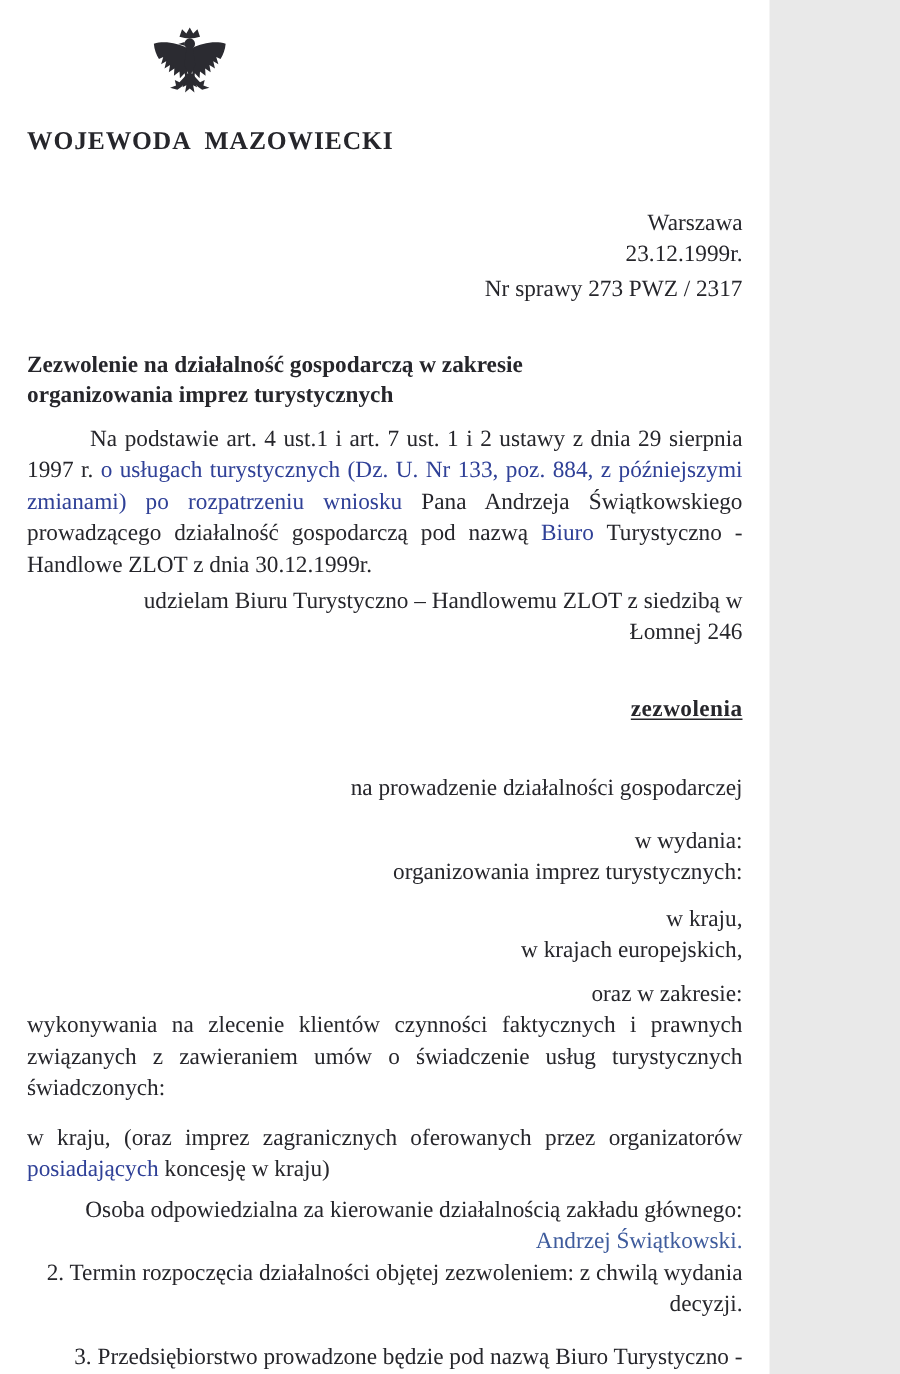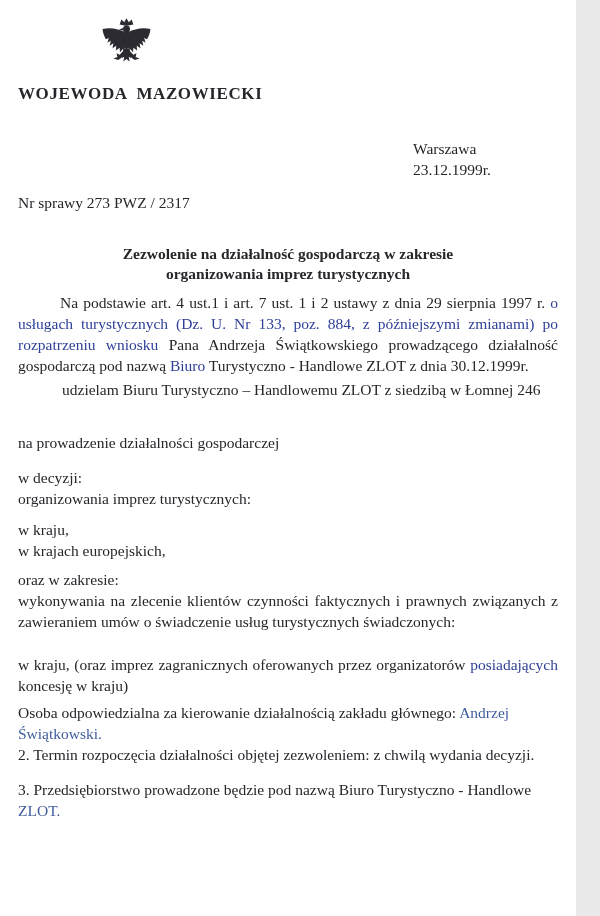--- a/index.html
+++ b/index.html
@@ -4,45 +4,45 @@
 <style>
   :root{
     --ink:#26262b;
     --blue:#2f4097;
     --nameblue:#3f5c9d;
     --paper:#ffffff;
   }
   *{margin:0;padding:0;box-sizing:border-box;}
   body{background:#e9e9e9;font-family:"Liberation Serif","DejaVu Serif",serif;}
   .page{
-    width:576px;height:916px;background:var(--paper);
+    width:513px;height:916px;background:var(--paper);
     color:var(--ink);position:relative;overflow:hidden;
     padding:0 18px;font-size:15.5px;
   }
-  .l{line-height:21px;}
+  .l{line-height:21px;text-align:right;}
   .justify{text-align:justify;}
-  .center{text-align:center;}
+  .center{}
   .bold{font-weight:bold;}
   .blue{color:var(--blue);}
   .nameblue{color:var(--nameblue);}
   .emblem{margin:17px 0 0 80px;width:57px;height:55px;}
   .emblem svg{width:100%;height:100%;display:block;}
   .office{margin-top:12px;font-size:17px;letter-spacing:.6px;line-height:20px;white-space:pre;}
   .place-date{margin-top:34px;margin-left:395px;}
-  .case-no{margin-top:12px;}
+  .case-no{margin-top:2px;}
   .title-block{margin-top:31px;}
   .tl{line-height:20px;}
   .legal{margin-top:8px;text-indent:42px;}
   .grant{margin-top:3px;padding-left:44px;font-family:Liberation Serif, serif;}
   .permit{margin-top:30px;text-decoration:underline;text-underline-offset:2px;letter-spacing:.3px;}
   .intro{margin-top:32px;}
   .blk2{margin-top:14px;}
   .blk3{margin-top:10px;}
   .blk4{margin-top:8px;}
-  .blk5{margin-top:22px;}
+  .blk5{margin-top:12px;}
   .blk6{margin-top:8px;}
   .resp{margin-top:6px;}
   .item2{}
   .item3{margin-top:14px;}
   .marker{display:inline-block;width:26px;}
 </style>
 </head>
 <body>
 
 <div class="page">
@@ -73,25 +73,26 @@
 
   <div class="title-block center">
     <div class="tl bold">Zezwolenie na działalność gospodarczą w zakresie</div>
     <div class="tl bold">organizowania imprez turystycznych</div>
   </div>
 
   <p class="l justify legal"><span>Na podstawie art. 4 ust.1 i art. 7 ust. 1 i 2 ustawy z dnia 29 sierpnia 1997 r. </span><span class="blue">o usługach turystycznych (Dz. U. Nr 133, poz. 884, z późniejszymi zmianami) po rozpatrzeniu wniosku</span><span> Pana Andrzeja Świątkowskiego prowadzącego działalność gospodarczą pod nazwą </span><span class="blue">Biuro</span><span> Turystyczno - Handlowe ZLOT z dnia 30.12.1999r.</span></p>
 
   <div class="l grant">udzielam Biuru Turystyczno – Handlowemu ZLOT z siedzibą w Łomnej 246</div>
 
+  <div class="l center permit bold">zezwolenia</div>
 
   <div class="l intro">na prowadzenie działalności gospodarczej</div>
 
   <div class="blk2">
-    <div class="l">w decyzji:</div>
+    <div class="l">w wydania:</div>
     <div class="l">organizowania imprez turystycznych:</div>
   </div>
 
   <div class="blk3">
     <div class="l">w kraju,</div>
     <div class="l">w krajach europejskich,</div>
   </div>
 
   <div class="blk4">
     <div class="l">oraz w zakresie:</div>

